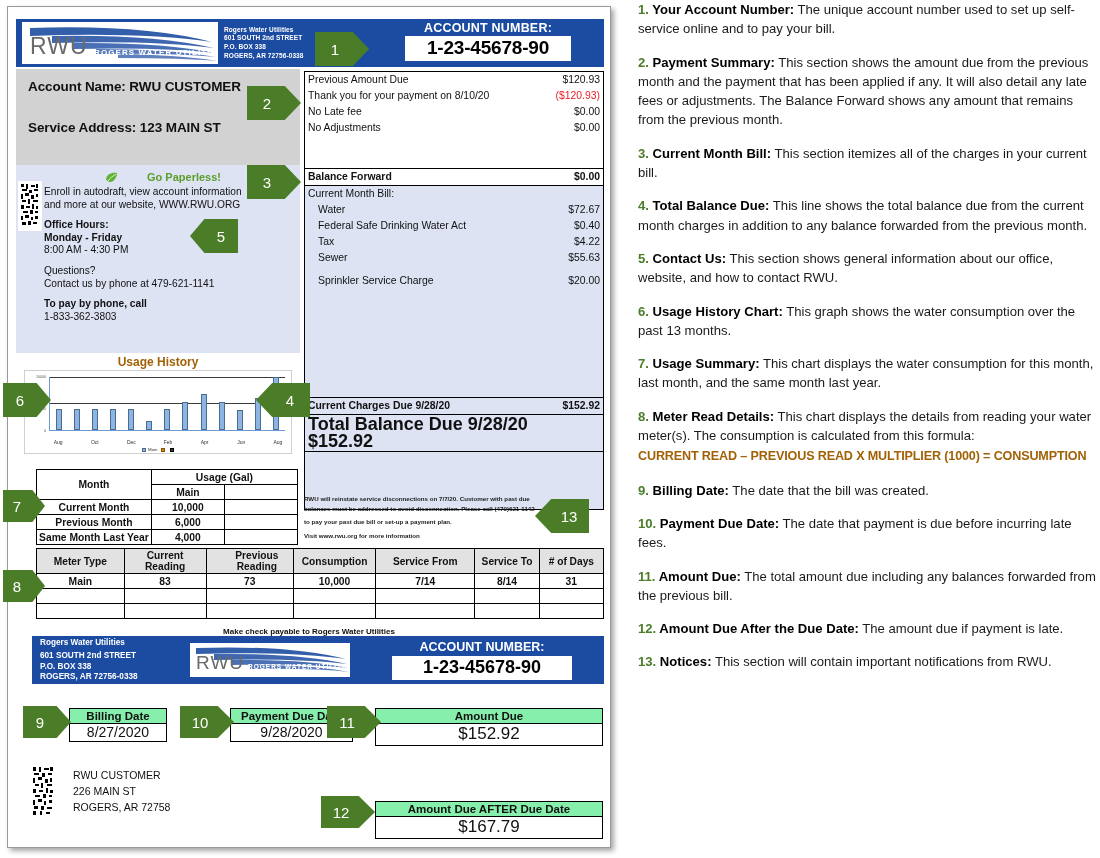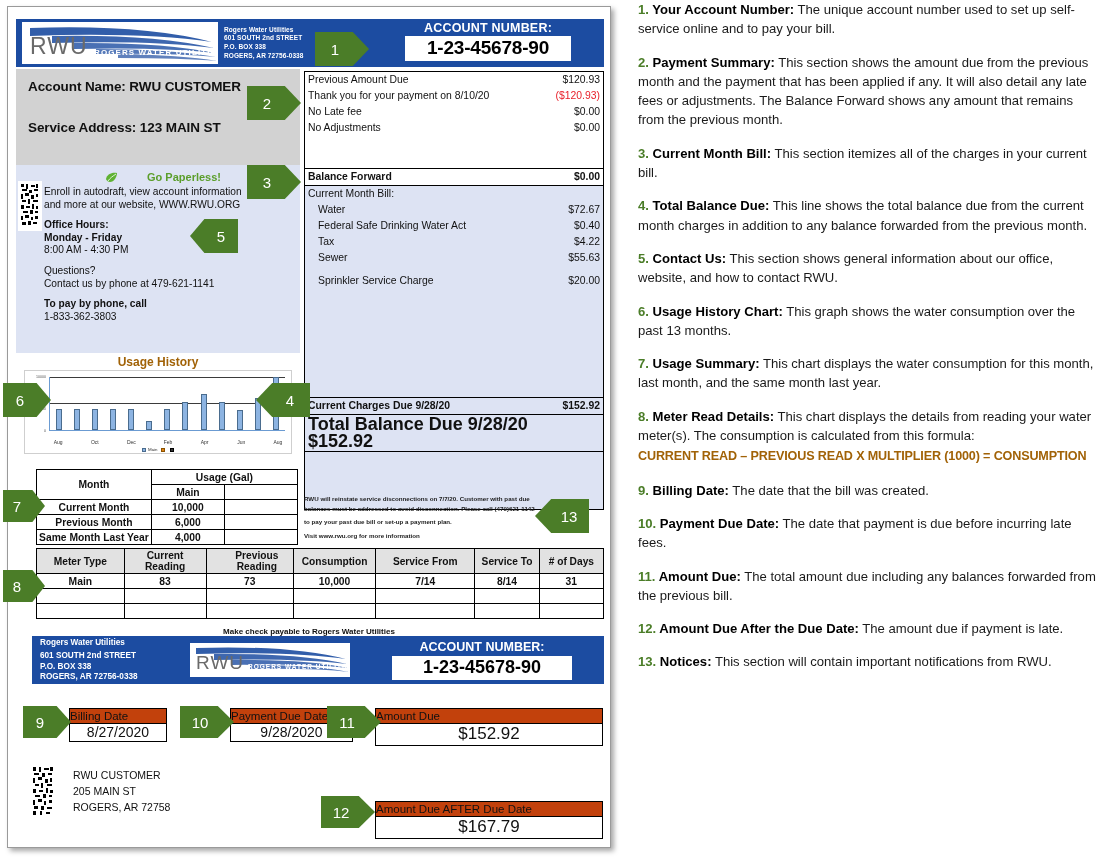--- a/index.html
+++ b/index.html
@@ -169,22 +169,22 @@
   .stub-logo { width: 160px; height: 34px; background: #fff; position: relative; overflow: hidden; }
   .stub-acct { position: absolute; left: 330px; top: 4px; width: 240px; text-align: center; }
   .stub-acct .lbl { color: #fff; font-size: 12.5px; font-weight: bold; }
   .stub-acct .val {
     margin: 2px auto 0; width: 180px; background: #fff; color: #000;
     font-size: 18px; font-weight: bold; padding: 1px 0 2px;
   }
 
   .fld { position: absolute; }
   .fld .hd {
-    background: #c2410c; border: 1px solid #000; text-align: left;
-    font-size: 11.5px; font-weight: normal; color: #111; padding: 1px 0;
+    background: #86efac; border: 1px solid #000; text-align: center;
+    font-size: 11.5px; font-weight: bold; color: #111; padding: 1px 0;
   }
   .fld .vl {
     background: #fff; border: 1px solid #000; border-top: none;
     text-align: center; font-size: 14px; color: #111; padding: 0 0 1px;
   }
   .fld.big .vl { font-size: 17px; }
 
   .mail-addr {
     position: absolute; left: 65px; top: 760px;
     font-size: 10.5px; line-height: 16px; color: #111;
@@ -593,21 +593,21 @@
             <rect x="9" y="40" width="3" height="4"></rect>
             <rect x="15" y="41" width="5" height="2"></rect>
           <rect x="1" y="45" width="3" height="4"></rect>
             <rect x="8" y="45" width="2" height="4"></rect>
             <rect x="14" y="46" width="4" height="2"></rect>
         </g>
       </svg>
     </div>
     <div class="mail-addr">
       <div>RWU CUSTOMER</div>
-      <div>205 MAIN ST</div>
+      <div>226 MAIN ST</div>
       <div>ROGERS, AR 72758</div>
     </div>
 
     <div class="callout right" style="left:307px;top:25px;width:54px;height:34px">1</div>
     <div class="callout right" style="left:239px;top:79px;width:54px;height:34px">2</div>
     <div class="callout right" style="left:239px;top:158px;width:54px;height:34px">3</div>
     <div class="callout left" style="left:248px;top:376px;width:54px;height:34px">4</div>
     <div class="callout left" style="left:182px;top:212px;width:48px;height:34px">5</div>
     <div class="callout right" style="left:-5px;top:376px;width:48px;height:34px">6</div>
     <div class="callout right" style="left:-5px;top:483px;width:42px;height:32px">7</div>

